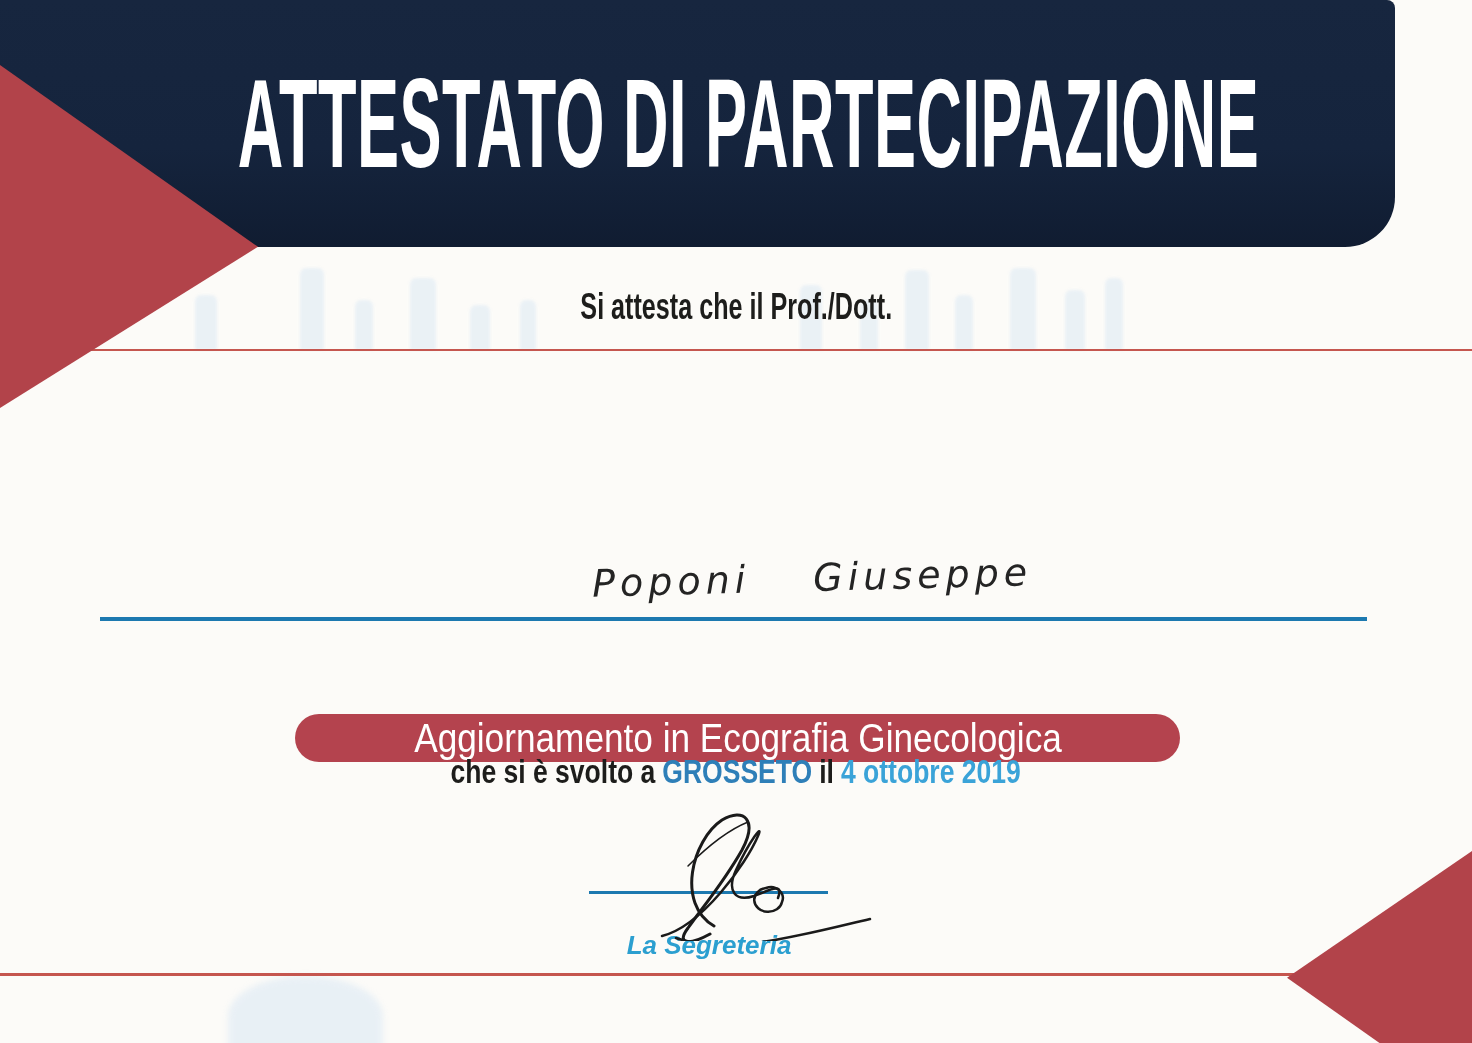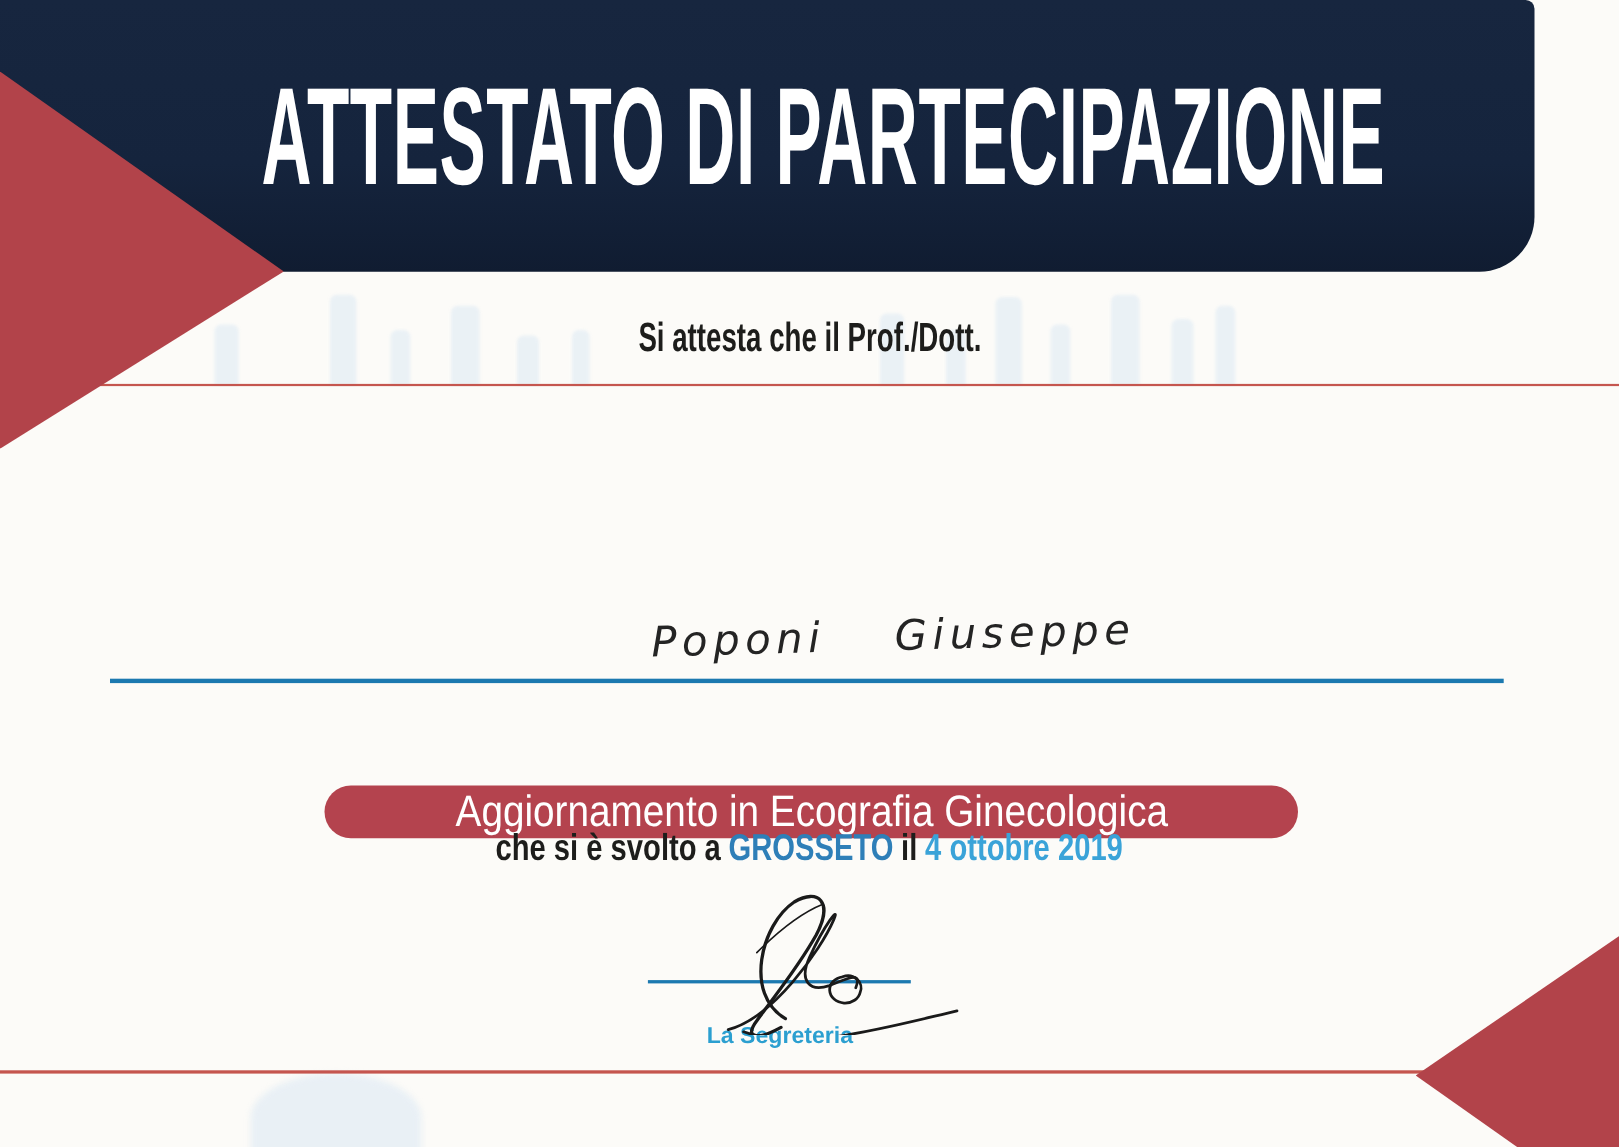--- a/index.html
+++ b/index.html
@@ -97,21 +97,21 @@
   .venue-city{color:var(--city_blue);}
   .venue-date{color:var(--date_blue);}
   
   .sig-underline{
     position:absolute;left:589px;top:891px;width:239px;height:3px;
     background:var(--blue_line);z-index:2;
   }
   .signature-svg{position:absolute;left:618px;top:806px;z-index:3;}
   .secretary{top:930px;z-index:2;}
   .secretary span{
-    font-size:21px;font-weight:bold;
+    font-size:26px;font-weight:bold;font-style:italic;
     color:var(--secretary_blue);transform:translateX(-27px);
     display:inline-block;
   }
 </style>
 </head>
 <body>
 
 <div class="page">
 
   <div class="wm" style="left:195px;top:295px;width:22px;height:55px;"></div>

